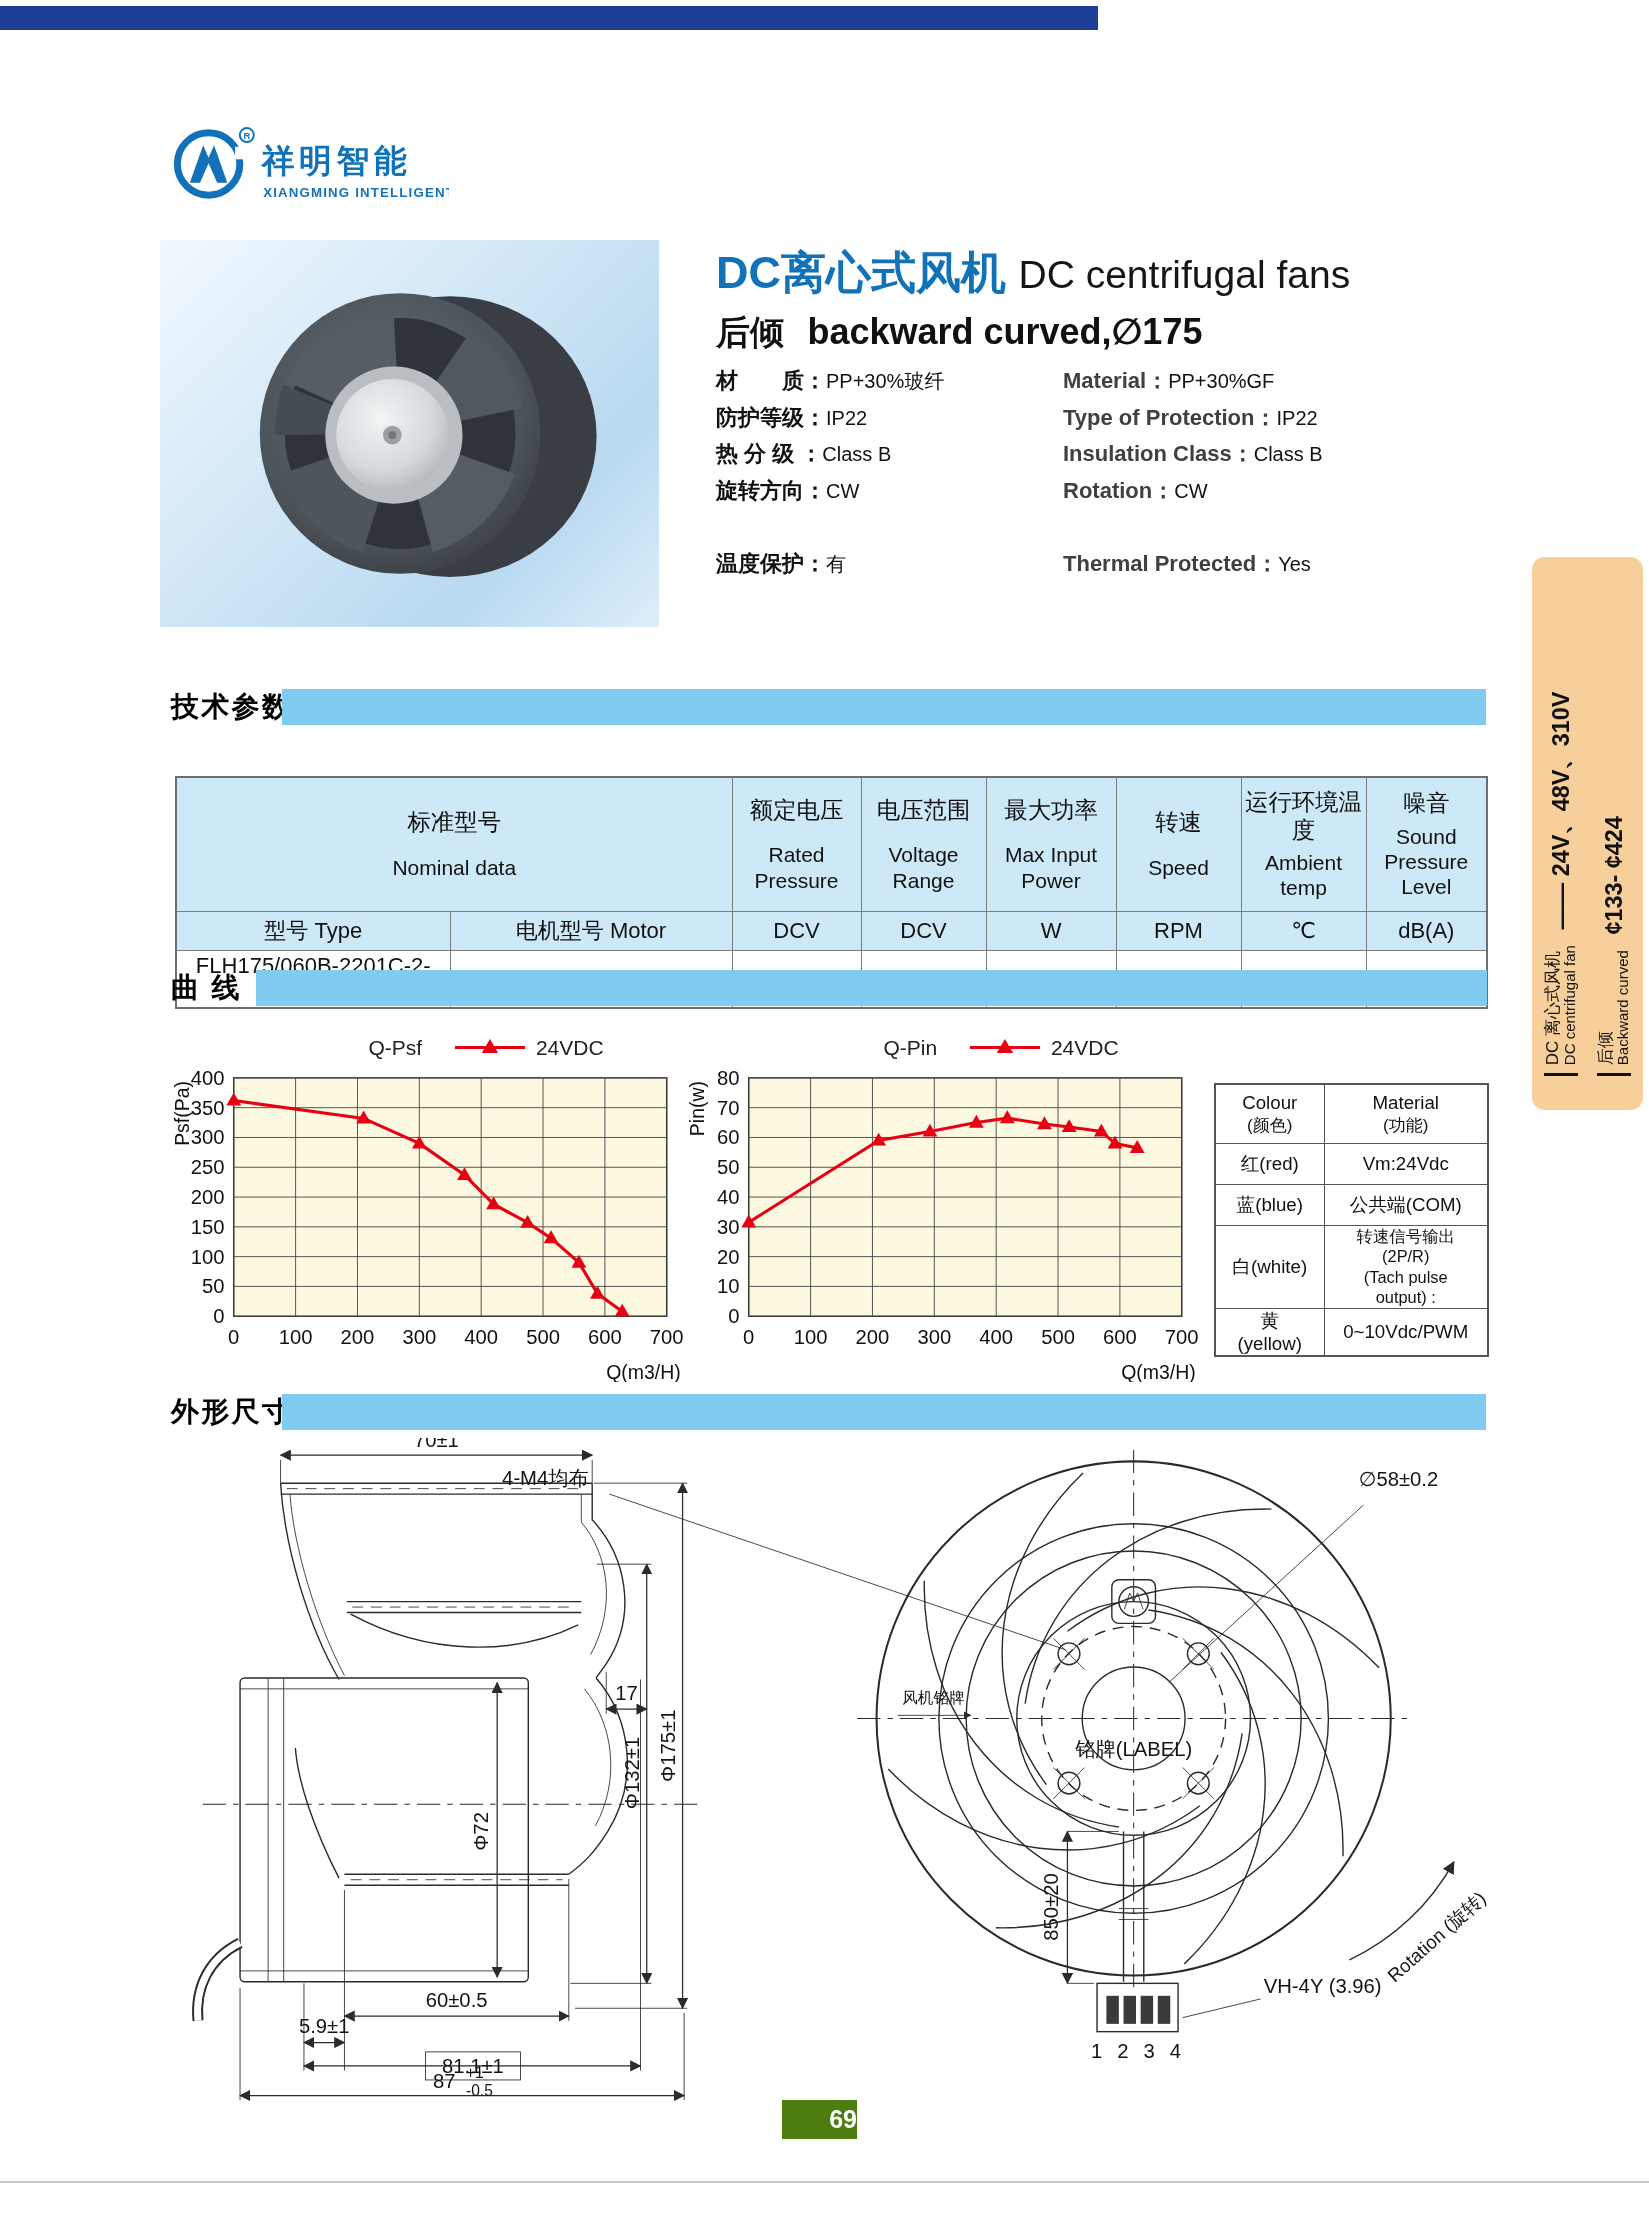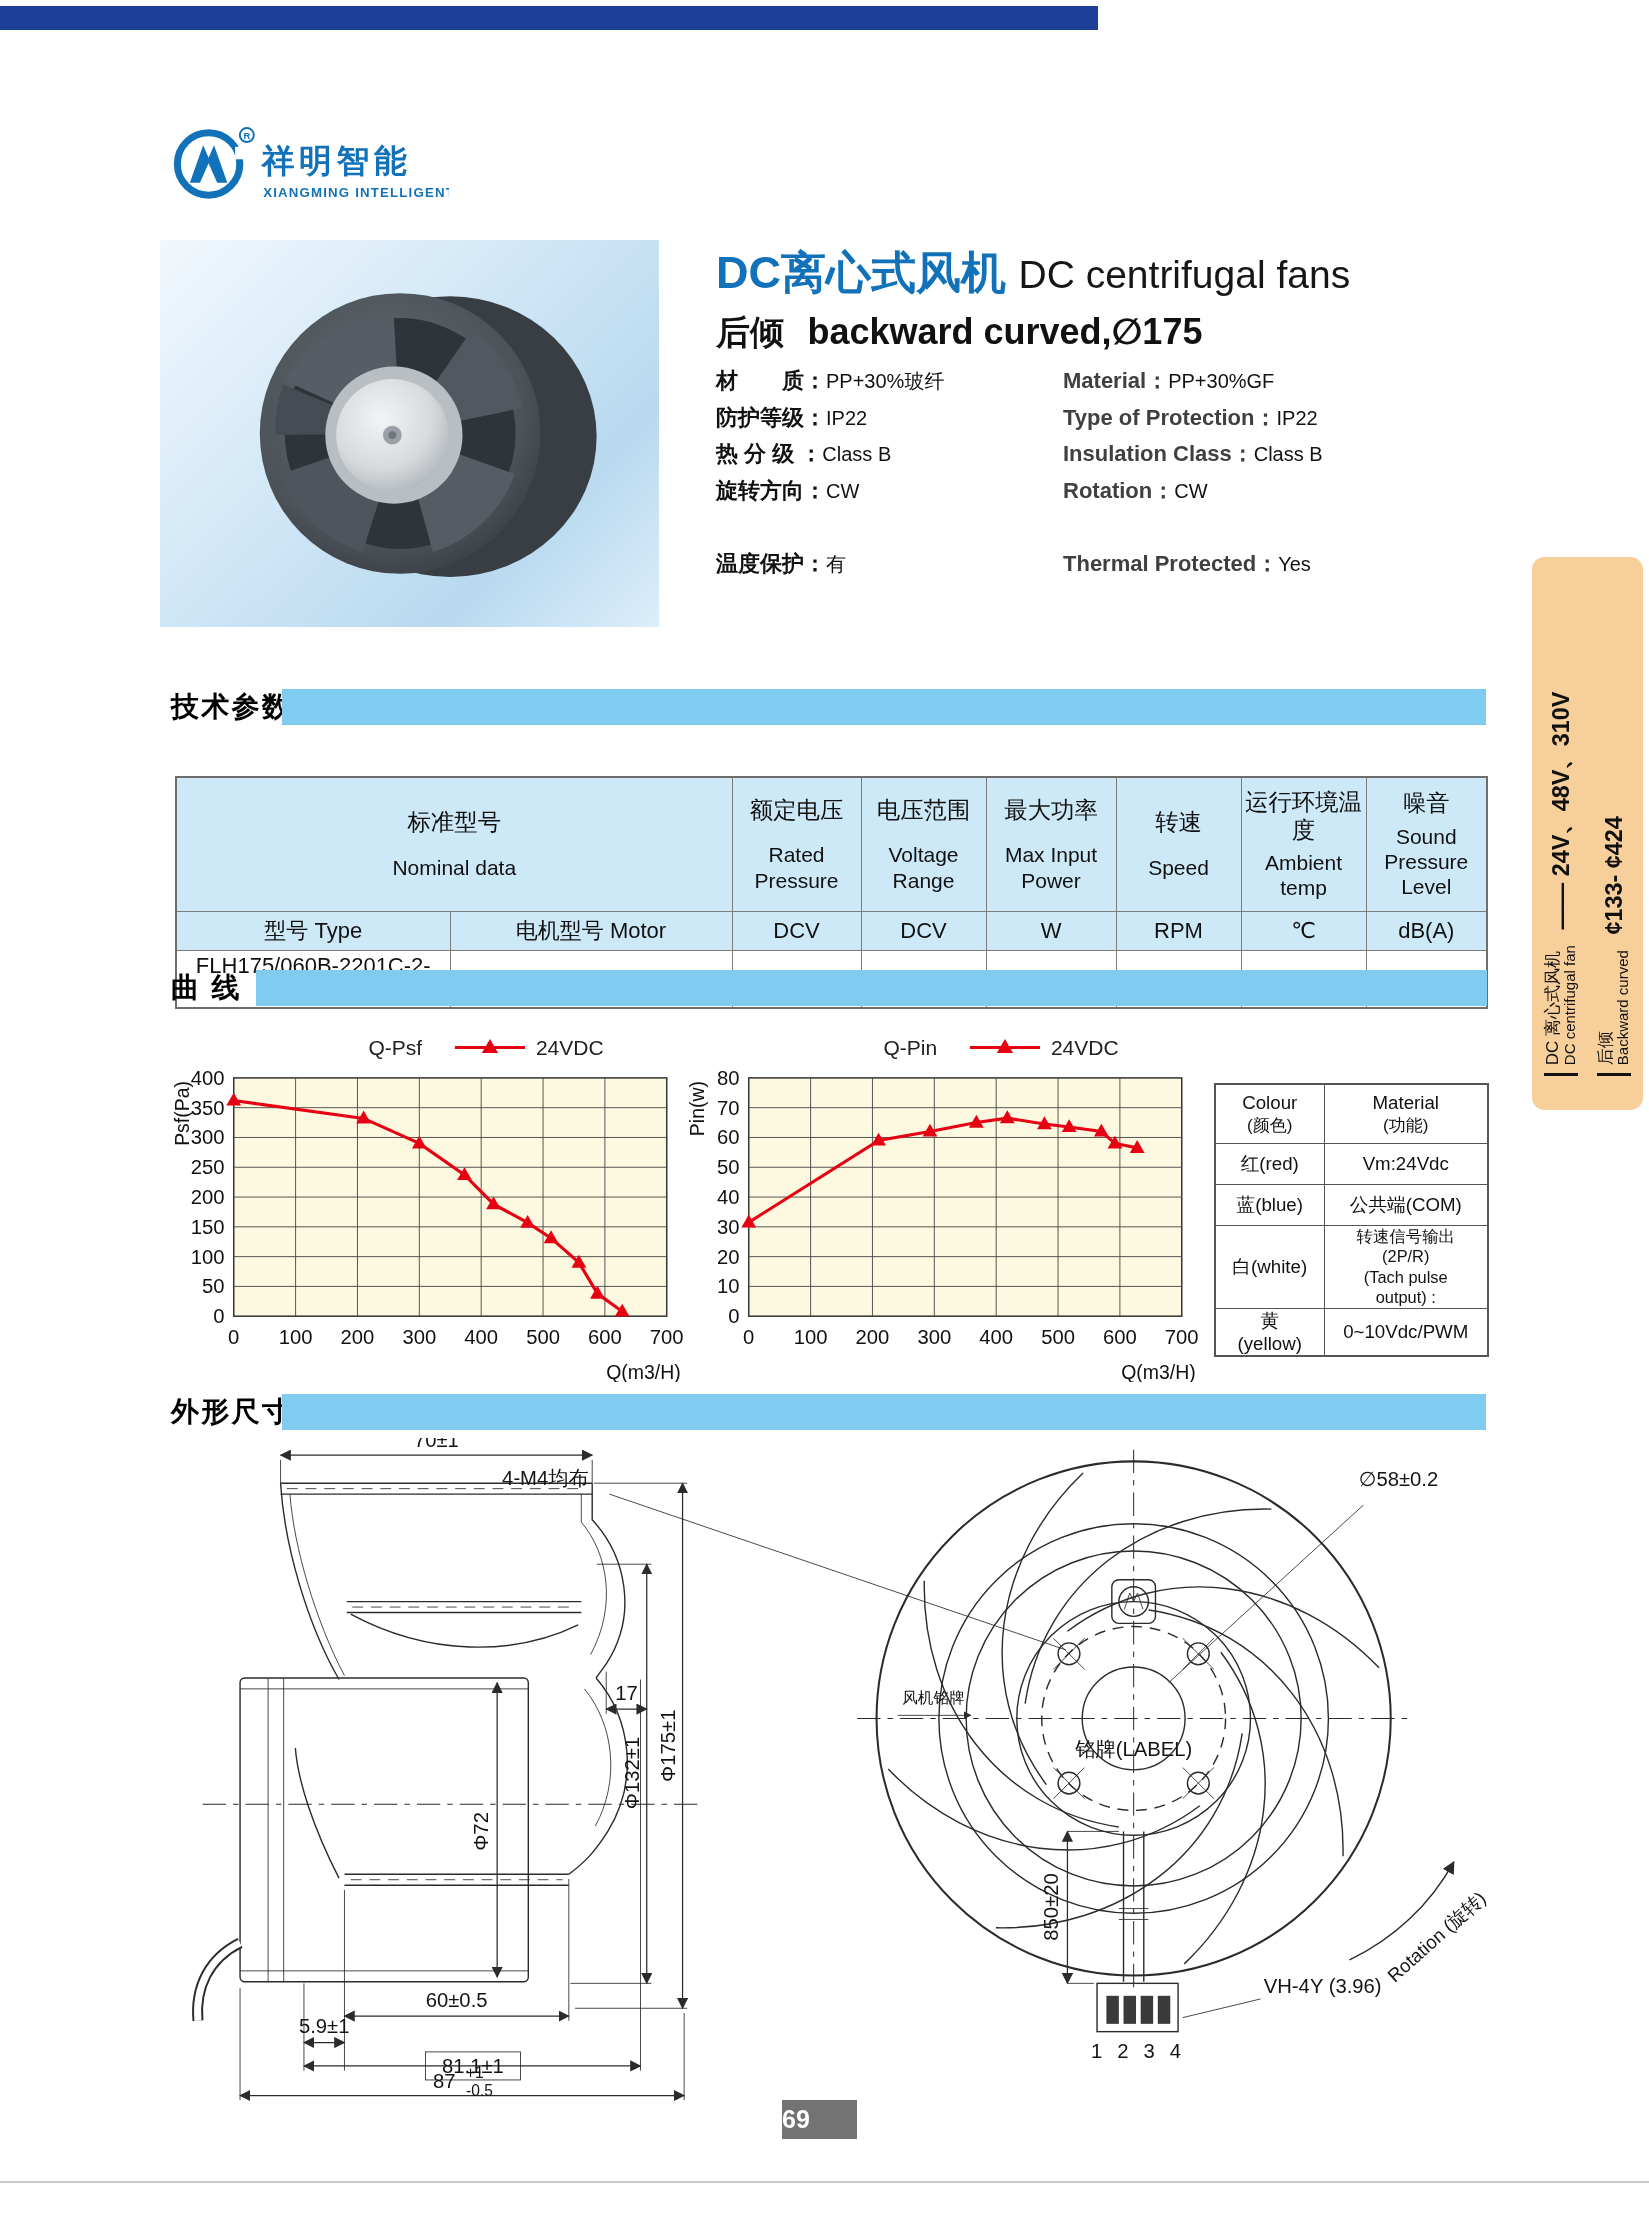--- a/index.html
+++ b/index.html
@@ -68,22 +68,22 @@
   .sidetab{left:1532px;top:557px;width:111px;height:553px;background:#f6cf9b;border-radius:12.5px;}
   .tabrot{position:absolute;left:0;top:553px;width:553px;height:111px;transform:rotate(-90deg);transform-origin:0 0;
           display:flex;flex-direction:column;justify-content:center;}
   .tabrow{display:flex;align-items:center;gap:15.6px;padding-left:34px;height:53px;white-space:nowrap;}
   .tabgrp{border-left:3.1px solid #111;padding-left:7.8px;line-height:1.08;}
   .tabgrp .cn{font-size:17px;color:#111;}
   .tabgrp .en{font-size:15px;color:#111;}
   .tabval{font-size:23.4px;font-weight:600;color:#111;}
 
   
-  .pagebox{left:782px;top:2100px;width:75px;height:39px;background:#737373;color:#fff;
-           font-size:25px;font-weight:bold;text-align:left;line-height:39px;}
+  .pagebox{left:782px;top:2100px;width:75px;height:39px;background:#4d7c0f;color:#fff;
+           font-size:25px;font-weight:bold;text-align:right;line-height:39px;}
   .footline{left:0;top:2181px;width:1649px;height:1.6px;background:#c9c9c9;}
 </style>
 </head>
 <body>
 
 <div class="page">
 
   <div class="abs topbar"></div>
 
   <div class="abs" style="left:168px;top:117px;width:281px;height:90px;">

